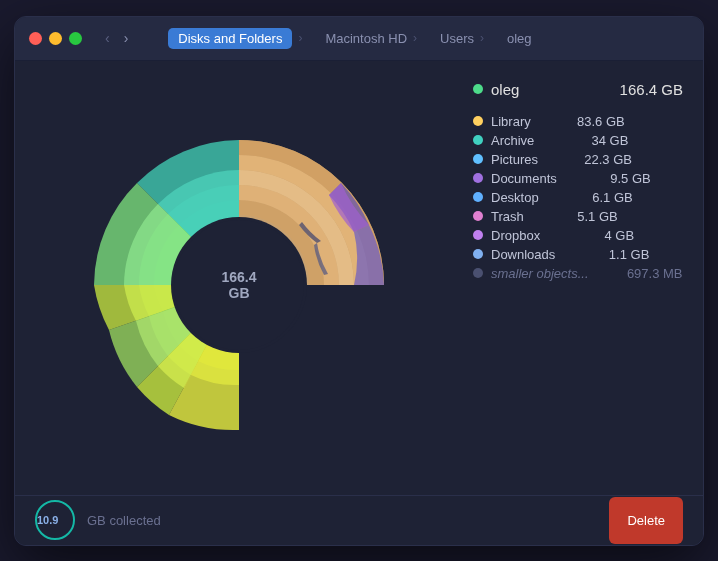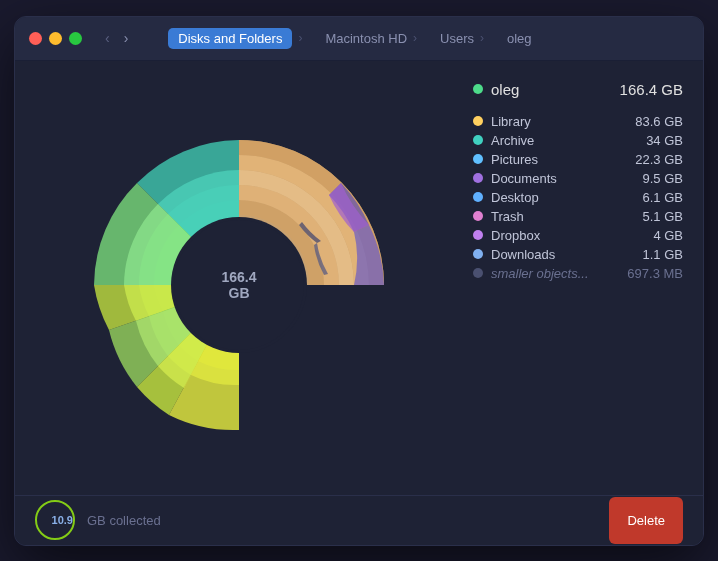--- a/index.html
+++ b/index.html
@@ -121,22 +121,22 @@
       flex-shrink: 0;
     }
     .sidebar-total {
       font-size: 15px;
       color: #e0e0e0;
       font-weight: 500;
     }
     .sidebar-item {
       display: flex;
       align-items: center;
-      justify-content: space-between;
       padding: 2px 0;
+      gap: 24px;
     }
     .sidebar-item-left {
       display: flex;
       align-items: center;
       gap: 8px;
     }
     .sidebar-item-name {
       font-size: 13px;
       color: #c0c5d8;
     }
@@ -160,24 +160,24 @@
       display: flex;
       align-items: center;
       padding: 0 20px;
       gap: 12px;
       flex-shrink: 0;
     }
     .collected-badge {
       width: 40px;
       height: 40px;
       border-radius: 50%;
-      border: 2px solid #84cc16;
-      display: flex;
-      align-items: center;
-      justify-content: flex-end;
+      border: 2px solid #14b8a6;
+      display: flex;
+      align-items: center;
+      justify-content: flex-start;
       font-size: 11px;
       color: #8ab0e8;
       font-weight: 600;
     }
     .collected-label {
       font-size: 13px;
       color: #6a7090;
       flex: 1;
     }
     .delete-btn {

